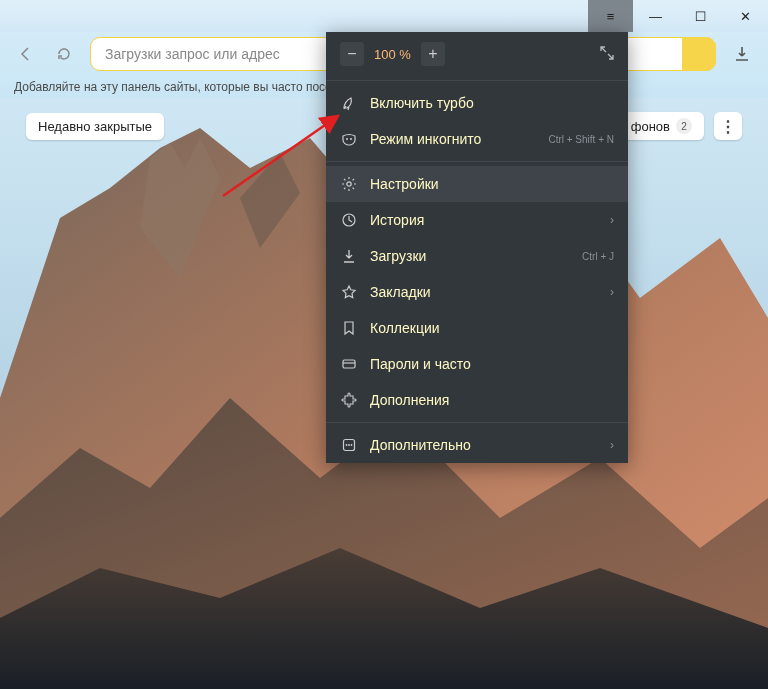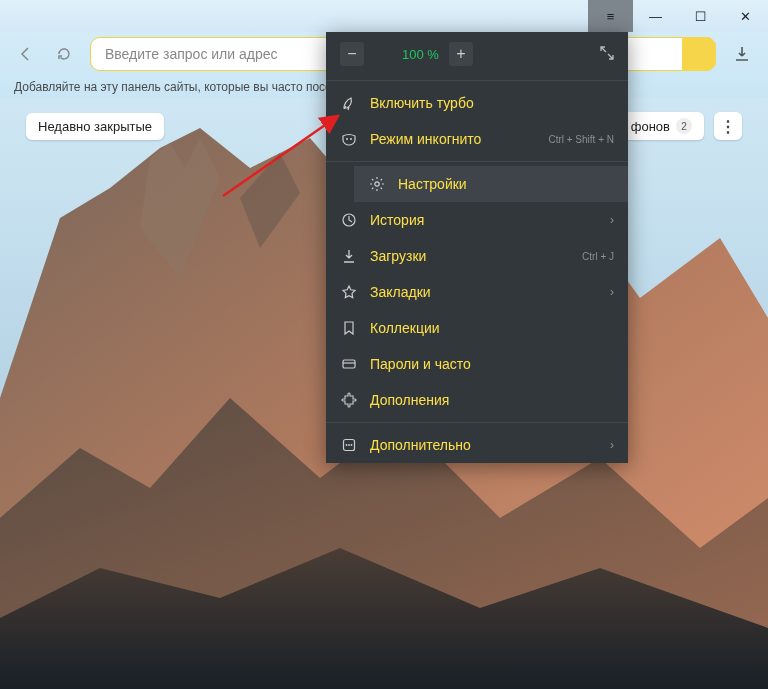--- a/index.html
+++ b/index.html
@@ -104,31 +104,31 @@
     font-size:14px;
     box-shadow:0 4px 20px rgba(0,0,0,0.4);
     z-index:10;
   }
   .menu .zoomrow{
     display:flex;align-items:center;
     padding:10px 14px;
     gap:10px;
   }
   .zoombtn{width:24px;height:24px;background:#3f4449;border-radius:3px;display:flex;align-items:center;justify-content:center;color:#ccc;font-size:16px;}
-  .zoomval{color:#22c55e;font-size:13px;margin-left:28px;}
+  .zoomval{color:#fdba74;font-size:13px;}
   .expand{margin-left:auto;color:#bbb;}
   .sep{height:1px;background:#41474d;margin:4px 0;}
   .mi{
     display:flex;align-items:center;
     padding:9px 14px;
     gap:12px;
   }
-  .mi:hover,.mi.hover{background:#3e4449;margin-left:28px;}
+  .mi:hover,.mi.hover{background:#3e4449;}
   .mi .ic{width:18px;height:18px;display:flex;align-items:center;justify-content:center;color:#ccc;}
-  .mi .lbl{flex:0 0 auto;color:#fde047;}
+  .mi .lbl{flex:0 0 auto;color:#fef9c3;}
   .mi .sc{margin-left:auto;color:#8a9096;font-size:10px;}
   .mi .chev{margin-left:auto;color:#8a9096;font-size:12px;}
   .arrow{
     position:absolute;
     top:106px;left:213px;
     z-index:11;
     pointer-events:none;
   }
 </style>
 </head>
@@ -146,21 +146,21 @@
     <svg width="16" height="16" viewBox="0 0 16 16">
         <path d="M10 2L4 8l6 6" stroke="#888" stroke-width="1.5" fill="none"></path>
       </svg>
   </div>
   <div class="navbtn">
     <svg width="16" height="16" viewBox="0 0 16 16">
         <path d="M3 8a5 5 0 1 1 1.5 3.5M3 13v-3h3" stroke="#888" stroke-width="1.5" fill="none"></path>
       </svg>
   </div>
   <div class="address">
-    <span class="cursor">Введите запрос или адрес</span>
+    <span class="cursor">Загрузки запрос или адрес</span>
   </div>
   <div class="dl">
     <svg width="18" height="18" viewBox="0 0 18 18">
         <path d="M9 2v9m0 0l-3-3m3 3l3-3M3 15h12" stroke="#555" stroke-width="1.6" fill="none"></path>
       </svg>
   </div>
 </div>
 
 <div class="infobar">
   <span>Добавляйте на эту панель сайты, которые вы часто посещ</span>

